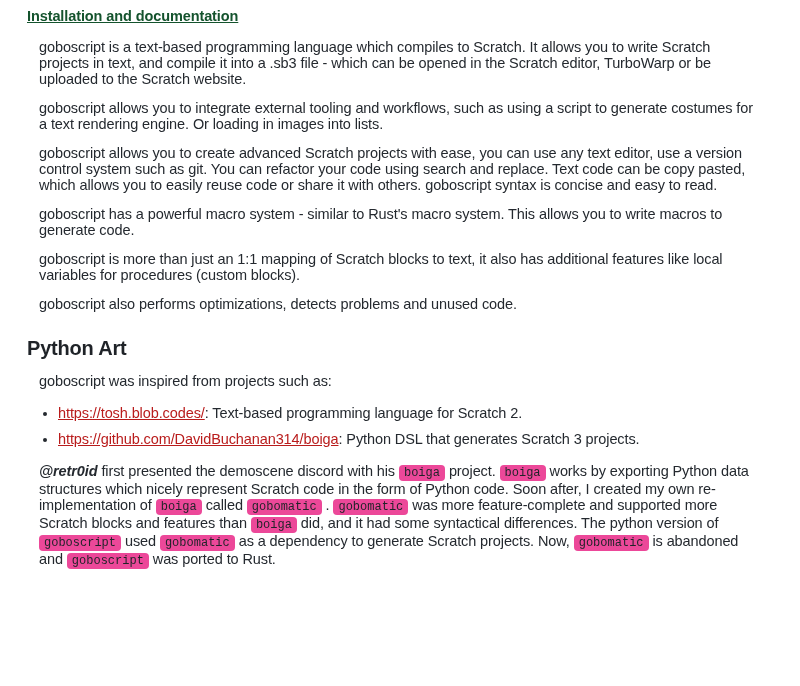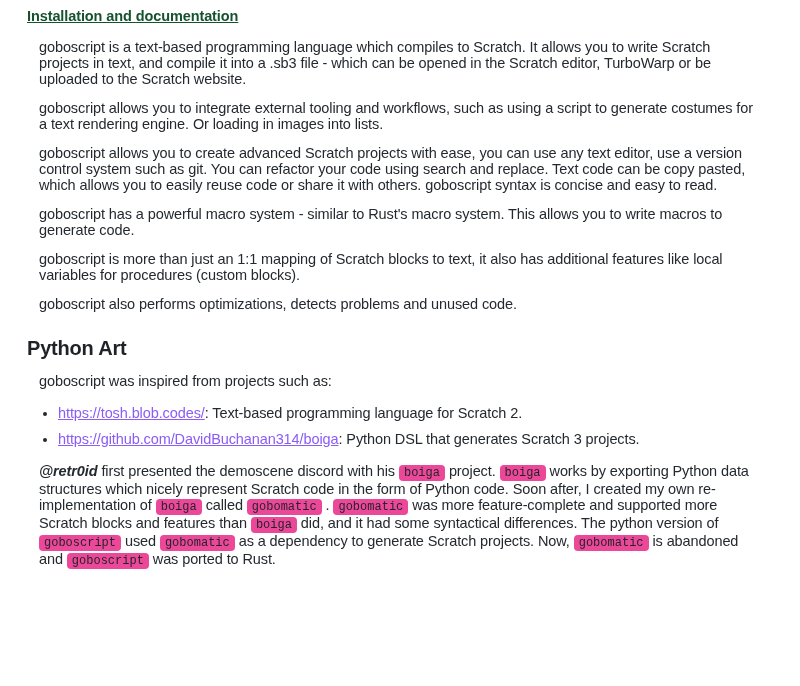--- a/index.html
+++ b/index.html
@@ -48,21 +48,21 @@
     margin: 13px 0;
     padding-left: 31px;
   }
   .link-list li {
     font-size: 14.5px;
     line-height: 22px;
     letter-spacing: -0.1px;
     margin: 4px 0;
   }
   .doc-link {
-    color: #8b5cf6;
+    color: #b91c1c;
     cursor: pointer;
   }
   .inline-code {
     font-family: "Liberation Mono", "DejaVu Sans Mono", monospace;
     font-size: 12px;
     background: #ec4899;
     border-radius: 4px;
     padding: 1px 5px;
     color: #1f2328;
     letter-spacing: 0;

